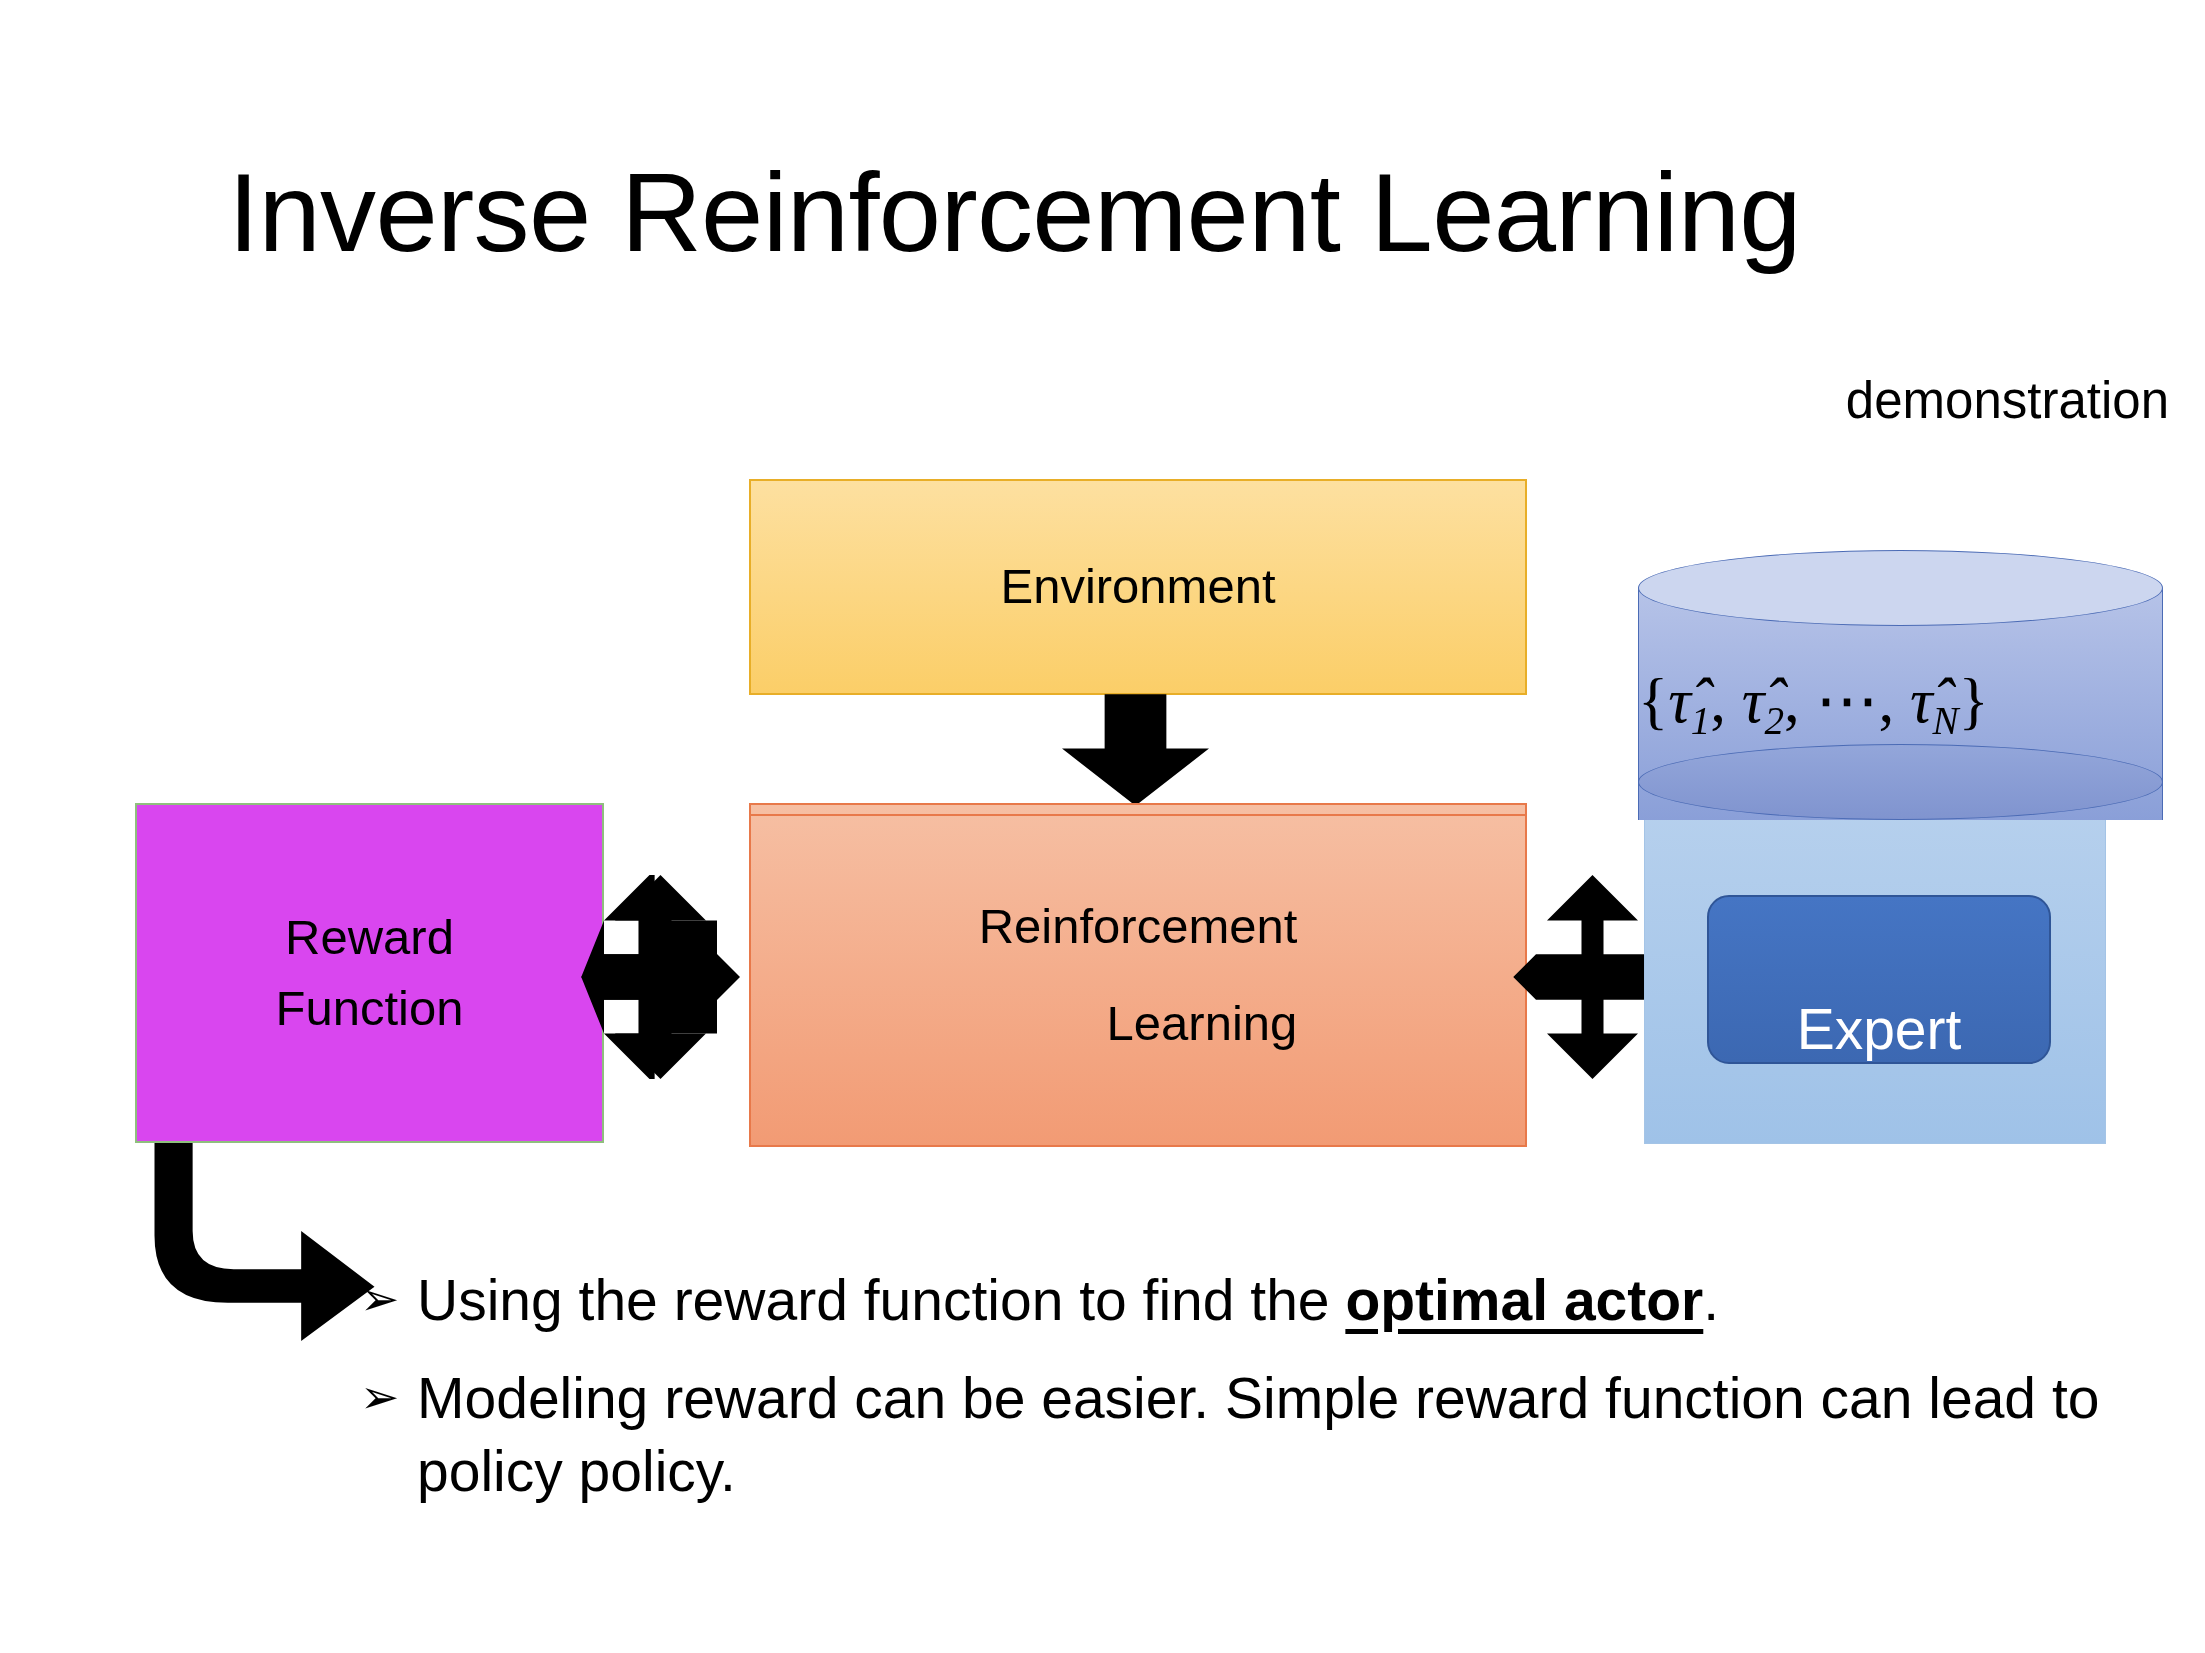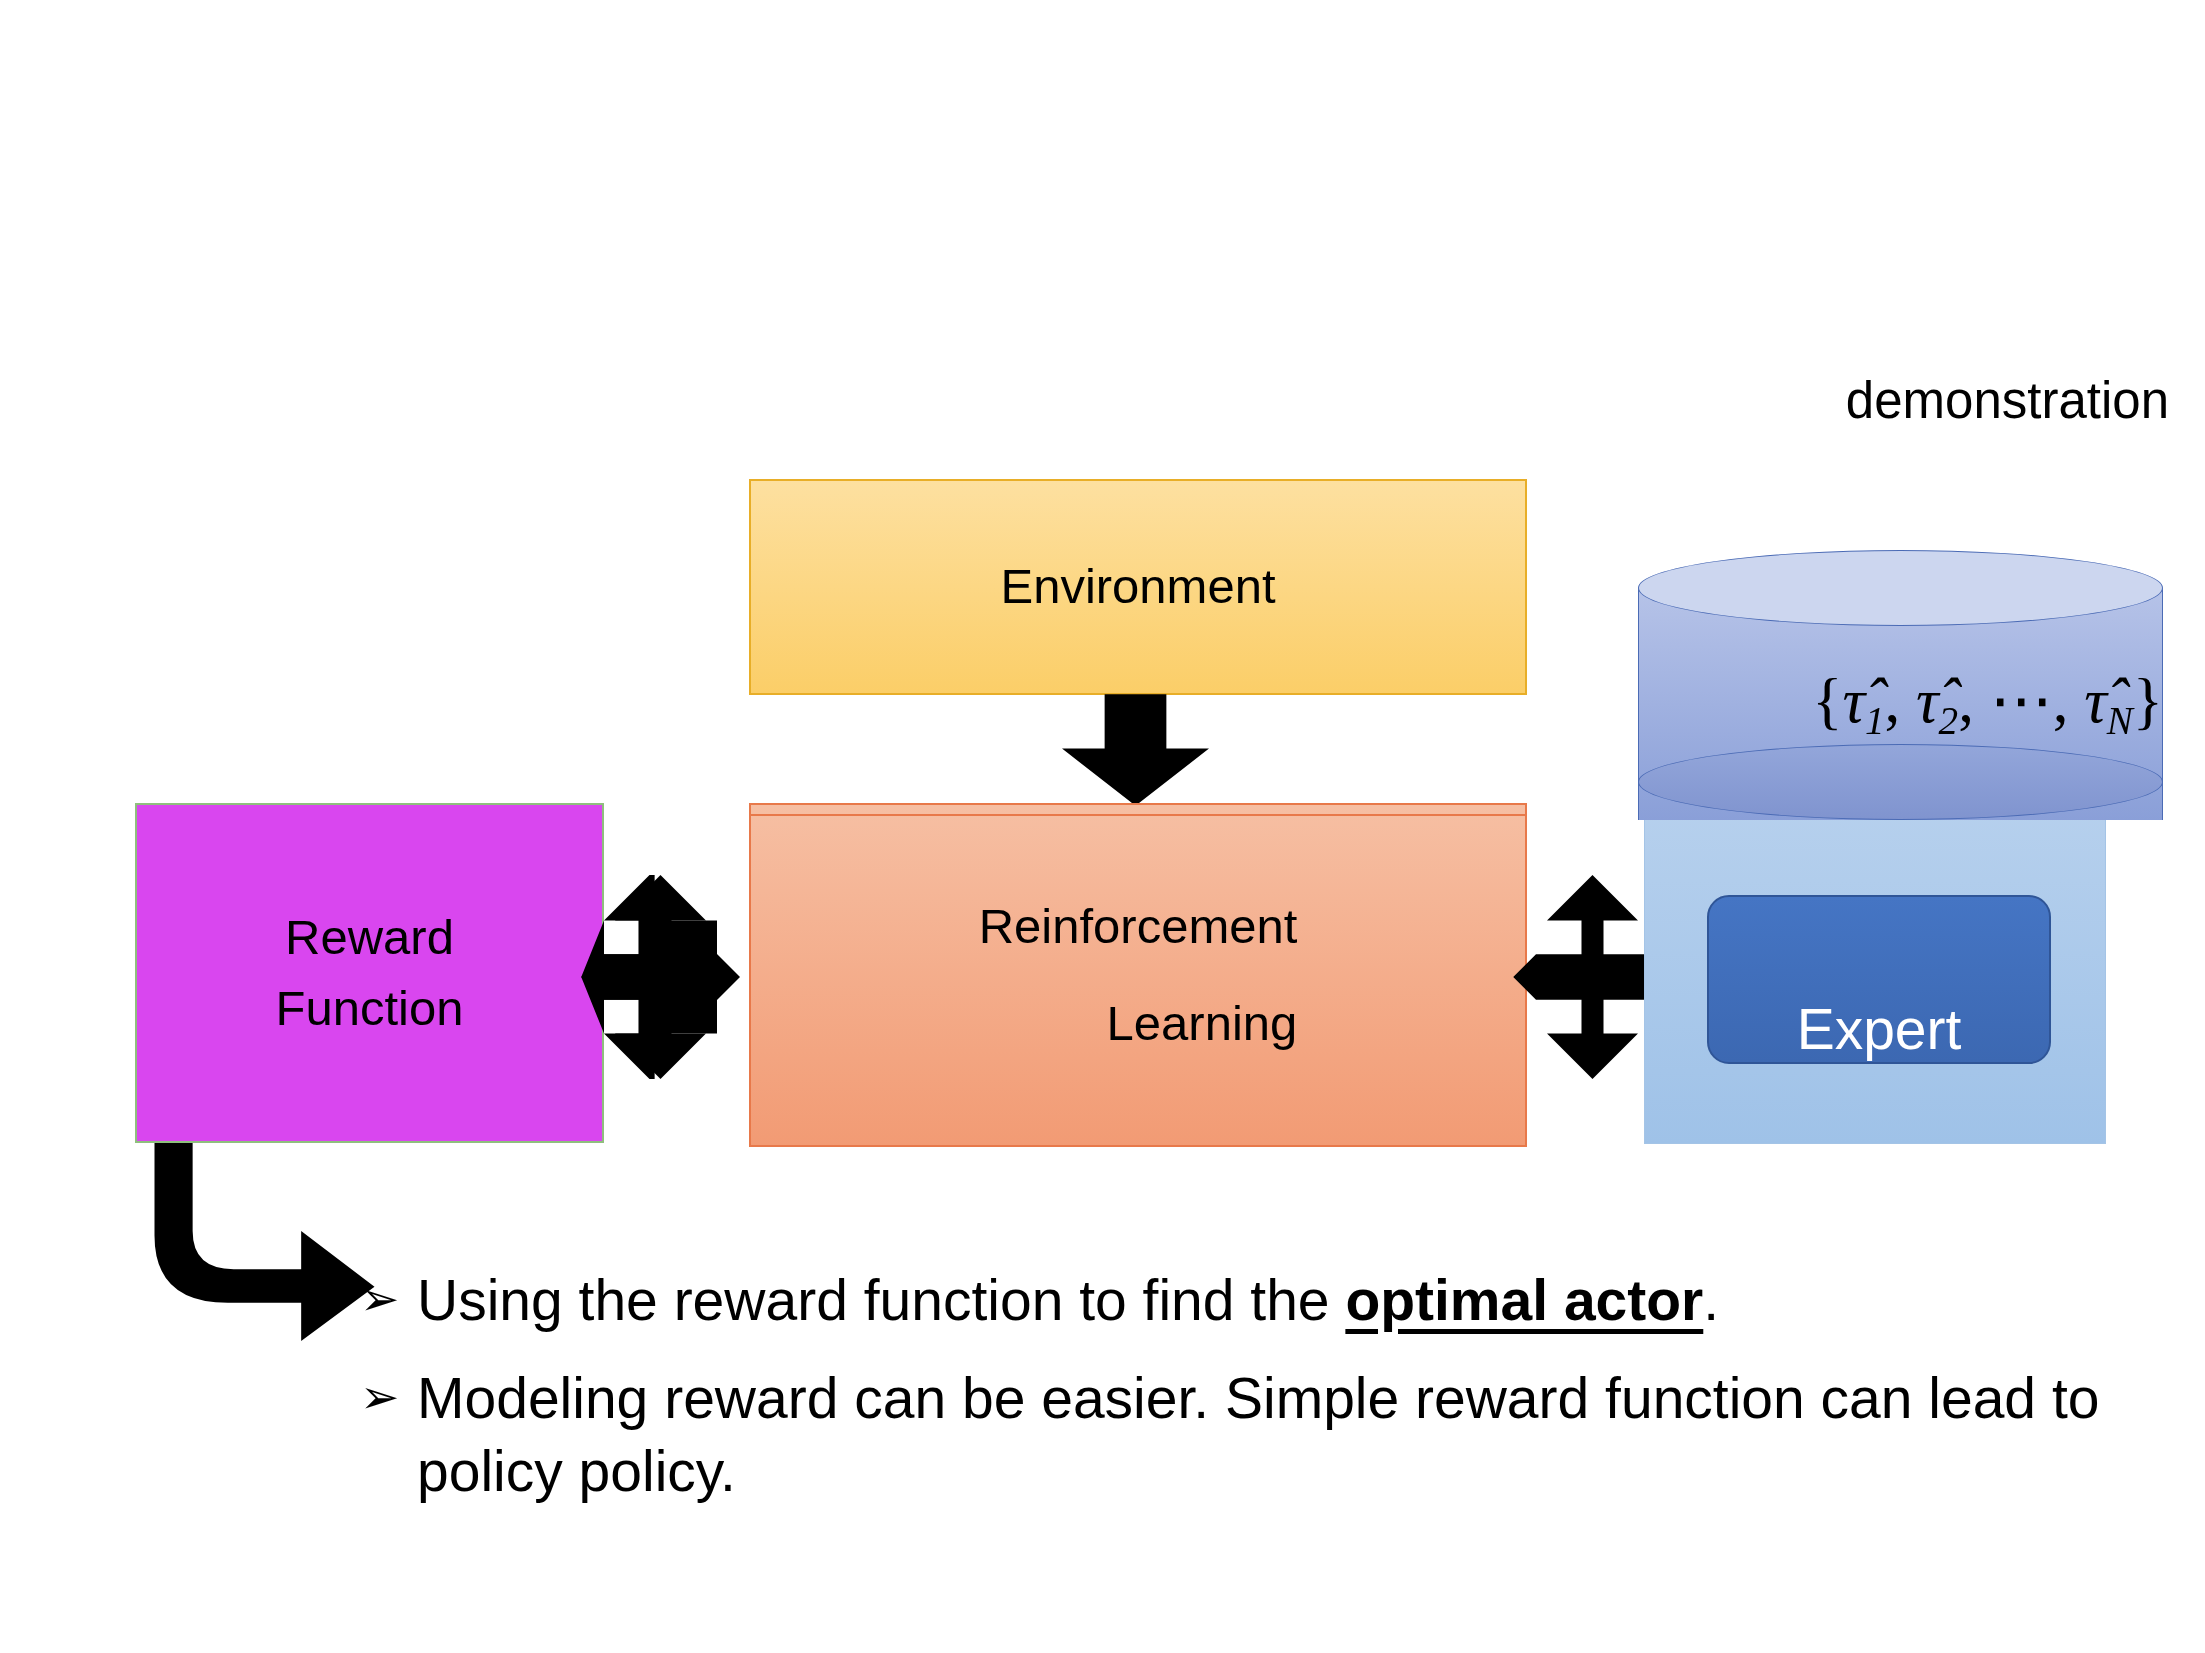--- a/index.html
+++ b/index.html
@@ -158,21 +158,21 @@
     border-radius: 50%;
     background: #CCD6EF;
     border: 1.5px solid #4B6BB5;
     box-sizing: border-box;
   }
   #cyl-formula {
     position: absolute;
     left: 0;
     top: 114px;
     width: 100%;
-    text-align: right;
+    text-align: left;
     font-family: "Liberation Serif", serif;
     font-style: italic;
     font-size: 63px;
     color: #000;
     white-space: nowrap;
   }
   #cyl-formula .sub {
     font-size: 0.62em;
     vertical-align: -0.30em;
     font-style: italic;
@@ -215,20 +215,21 @@
     font-weight: bold;
     text-decoration: underline;
     text-underline-offset: 0.16em;
   }
 </style>
 </head>
 <body>
 
 <div id="slide">
 
+  <div id="slide-title">Inverse Reinforcement Learning</div>
 
   <div class="flow-box" id="box-environment">
     <span>Environment</span>
   </div>
 
   <svg class="arrow-svg" id="arrow-down-env" width="147" height="112" viewBox="0 0 200 152">
     <polygon points="58,0 142,0 142,74 200,74 100,152 0,74 58,74" fill="#000000"></polygon>
   </svg>
 
   <div class="flow-box" id="box-reward">

